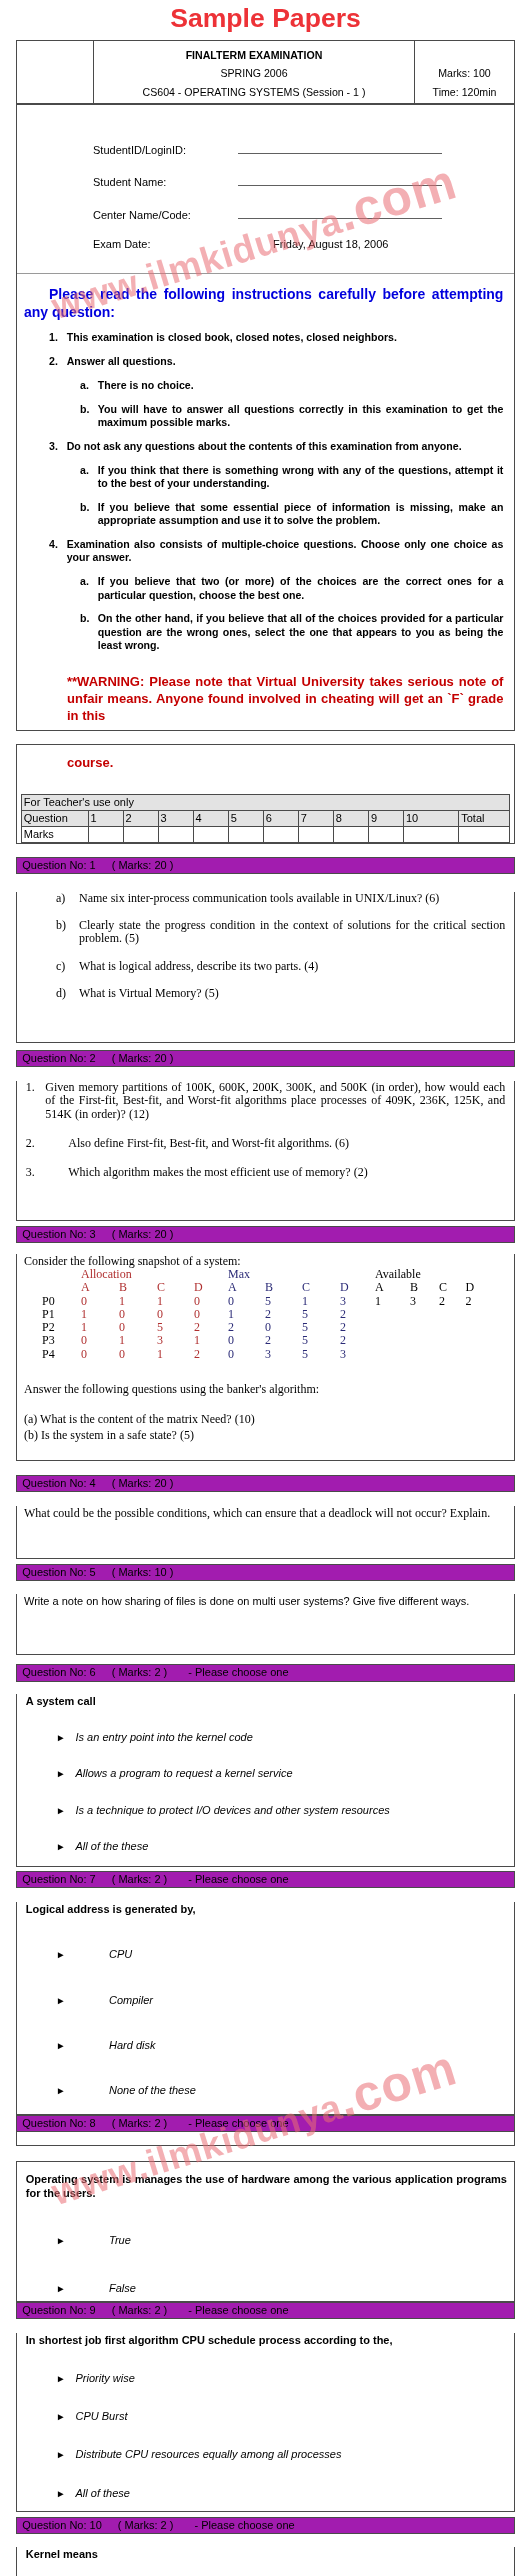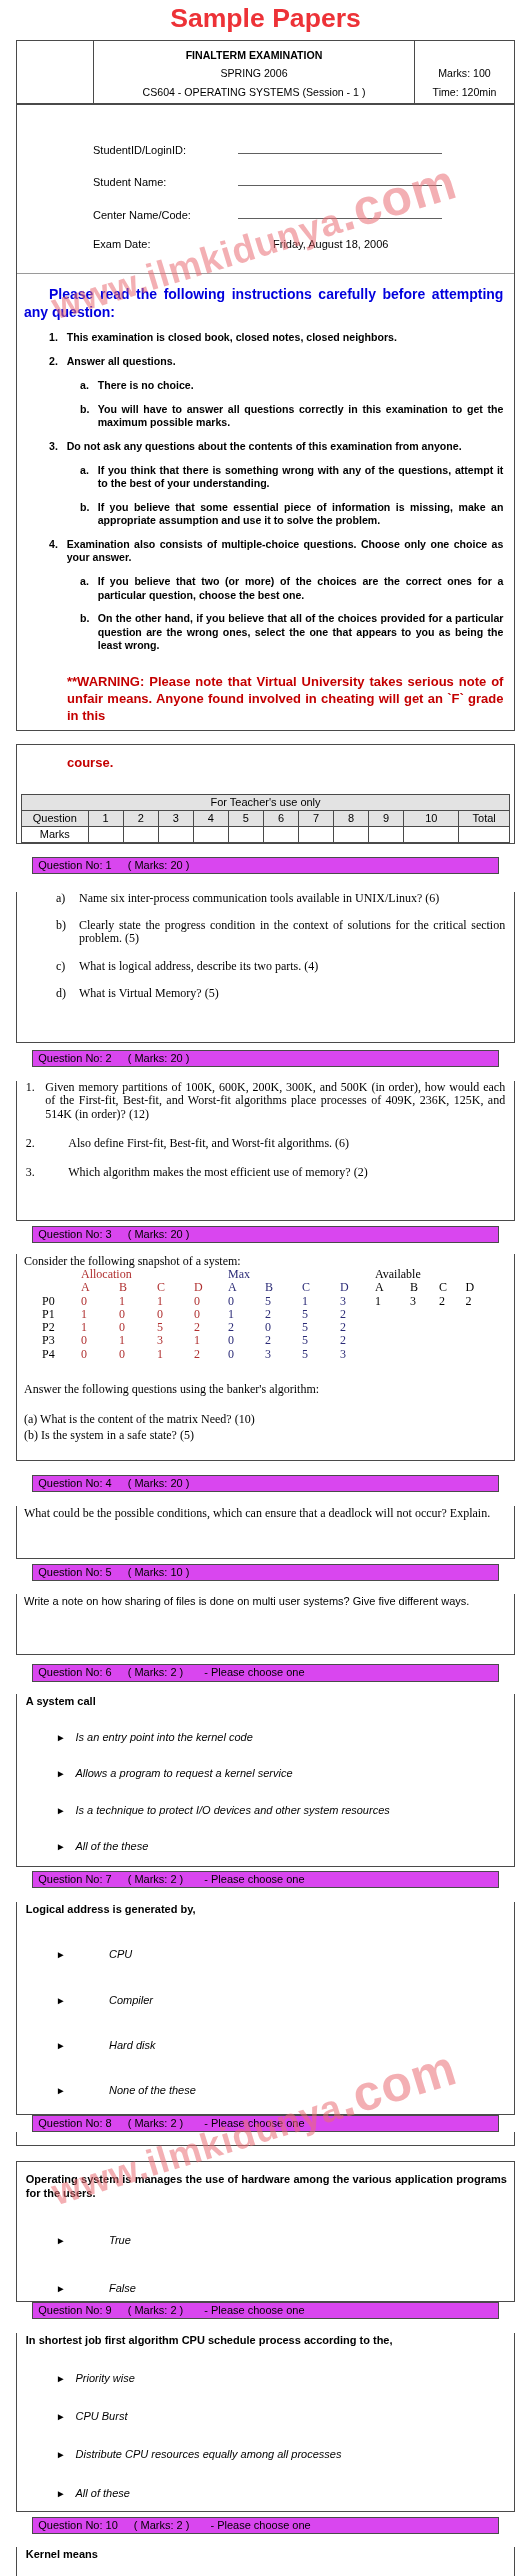--- a/index.html
+++ b/index.html
@@ -41,26 +41,26 @@
   .ins .t{flex:1;text-align:justify;margin-right:10.6px;}
   .ins.l1{margin-left:32px;}
   .ins.l2{margin-left:63px;}
 
   .warning{color:#c40000;font-weight:bold;font-size:13px;line-height:17px;
            text-align:justify;margin:21px 10.6px 5.3px 50px;}
   .course{margin:8.9px 10.6px 0 50px;}
 
   
   .tt{width:489px;margin:23px auto 0 auto;border-collapse:collapse;font-size:11px;}
-  .tt td{border:0.9px solid #4a4a4a;height:15px;text-align:center;padding:0 1.8px;}
+  .tt td{border:0.9px solid #4a4a4a;height:15px;padding:0 1.8px;}
   .tt .shade{background:#e3e3e3;}
   .tt .qcol{width:62px;} .tt .tcol{width:46px;}
 
   
-  .qbar{margin:0 32px;border:0.9px solid #4a4a4a;background:#d946ef;font-size:11px;
+  .qbar{margin:0 16px;border:0.9px solid #4a4a4a;background:#a21caf;font-size:11px;
         padding:0.9px 5.3px;height:13.3px;line-height:13.3px;box-sizing:content-box;}
   .qbar .qmarks{margin-left:16px;}
   .qbar .qchoose{margin-left:21px;}
   .qbody{margin:0 16px;border:0.9px solid #4a4a4a;border-top:none;background:#fff;
          box-sizing:border-box;padding:0 7px;}
   .serif{font-family:"Liberation Serif","DejaVu Serif",serif;font-size:12px;}
 
   .q1body{min-height:151px;} .q2body{min-height:140px;} .q3body{min-height:207px;}
   .q4body{min-height:53px;}  .q5body{min-height:61px;}  .q6body{min-height:173px;}
   .q7body{min-height:213px;} .q8empty{min-height:13.3px;height:13.3px;}

